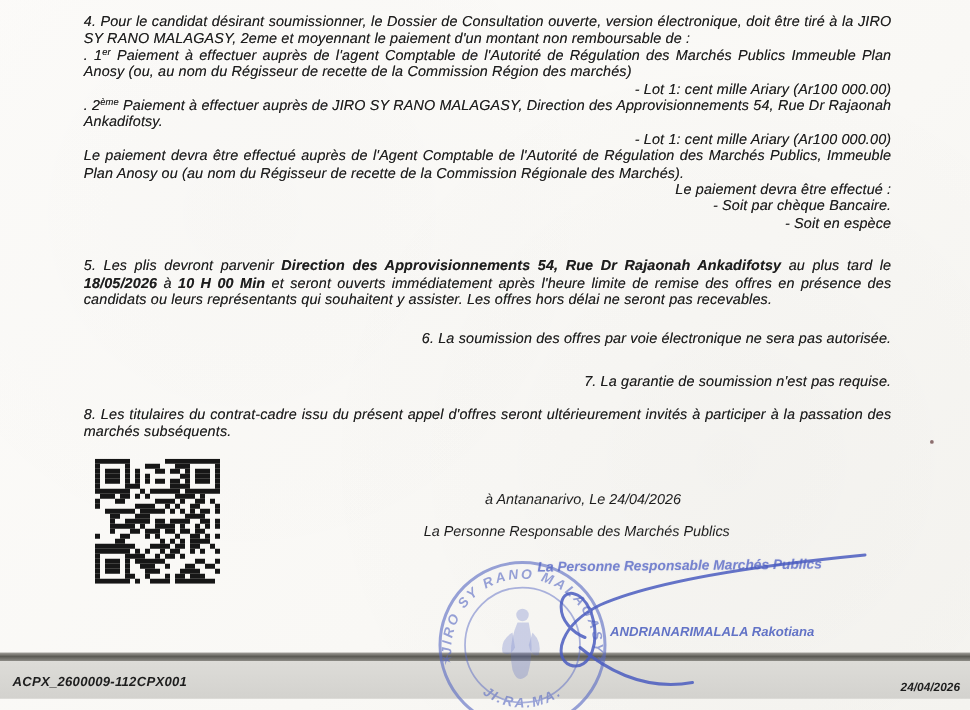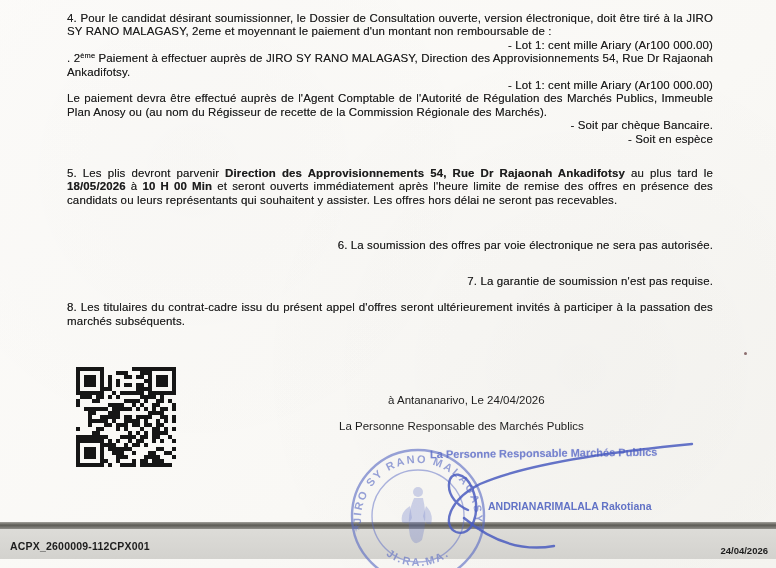--- a/index.html
+++ b/index.html
@@ -4,33 +4,34 @@
 <style>
   * { margin:0; padding:0; box-sizing:border-box; }
   html,body { background:#e9e9e9; }
   .page {
     position:relative; width:776px; height:568px; overflow:hidden;
     font-family:"Liberation Sans", sans-serif; color:#1d1d1d;
     background:
       radial-gradient(circle at 25% 30%, rgba(0,0,0,0.012), transparent 45%),
       radial-gradient(circle at 75% 65%, rgba(0,0,0,0.018), transparent 50%),
       linear-gradient(135deg,#fcfbf9 0%,#f9f8f5 60%,#f5f4f0 100%);
+    font-style: italic;
   }
   .content {
     position:absolute; left:67px; top:12px; width:646px;
     font-size:11.5px; line-height:13.4px; letter-spacing:0.12px;
     text-shadow:0 0 0.4px rgba(20,20,20,0.55);
   }
   .para { text-align:right; }
   .just { text-align:justify; }
   .indent { padding-left:13px; }
   .b { font-weight:bold; }
   .sup { font-size:7.5px; vertical-align:4px; line-height:0; }
   .gap-item5 { margin-top:21px; }
-  .gap-item6 { margin-top:32px; }
+  .gap-item6 { margin-top:17px; }
   .gap-item7 { margin-top:22px; }
   .gap-item8 { margin-top:13px; }
   .qr { position:absolute; left:76px; top:367px; width:100px; height:100px; }
   .sign-date  { position:absolute; left:388px; top:394px; font-size:11.5px; }
   .sign-title { position:absolute; left:339px; top:420px; font-size:11.5px; }
   .stamp-line {
     position:absolute; left:430px; top:447px; font-size:11px; white-space:nowrap;
     color:rgba(95,110,200,0.78); transform:rotate(-0.6deg); font-weight:bold;
     text-shadow:0 0 1px rgba(95,110,200,0.35);
   }
@@ -54,29 +55,31 @@
 </style>
 </head>
 <body>
 
 <div class="page">
 
   <div class="content">
 
     <p class="para just">4. Pour le candidat désirant soumissionner, le Dossier de Consultation ouverte, version électronique, doit être tiré à la JIRO SY RANO MALAGASY,  2eme  et moyennant le paiement d'un montant non remboursable de :</p>
 
+    <p class="para just"><span>. 1</span><span class="sup">er</span><span> Paiement à effectuer auprès de l'agent Comptable de l'Autorité de Régulation des Marchés Publics Immeuble Plan Anosy (ou, au nom du Régisseur de recette de la Commission Région des marchés)</span></p>
 
     <p class="para indent">- Lot 1: cent mille Ariary (Ar100 000.00)</p>
 
     <p class="para just"><span>. 2</span><span class="sup">ème</span><span> Paiement à effectuer auprès de JIRO SY RANO MALAGASY,  Direction des Approvisionnements 54, Rue Dr Rajaonah Ankadifotsy.</span></p>
 
     <p class="para indent">- Lot 1: cent mille Ariary (Ar100 000.00)</p>
 
     <p class="para just">Le paiement devra être effectué auprès de l'Agent Comptable de l'Autorité de Régulation des Marchés Publics, Immeuble Plan Anosy ou (au nom du Régisseur de recette de la Commission Régionale des Marchés).</p>
 
+    <p class="para">Le paiement devra être effectué :</p>
 
     <p class="para indent">- Soit par chèque Bancaire.</p>
 
     <p class="para indent">- Soit en espèce</p>
 
     <p class="para just gap-item5"><span>5. Les plis devront parvenir </span><span class="b"> Direction des Approvisionnements 54, Rue Dr Rajaonah Ankadifotsy </span><span> au plus tard le </span><span class="b">18/05/2026</span><span> à </span><span class="b"> 10 H 00 Min </span><span> et seront ouverts immédiatement après l'heure limite de remise des offres en présence des candidats ou leurs représentants qui souhaitent y assister. Les offres hors délai ne seront pas recevables.</span></p>
 
     <p class="para gap-item6">6. La soumission des offres par voie électronique ne sera pas autorisée.</p>
 
     <p class="para gap-item7">7. La garantie de soumission n'est pas requise.</p>

